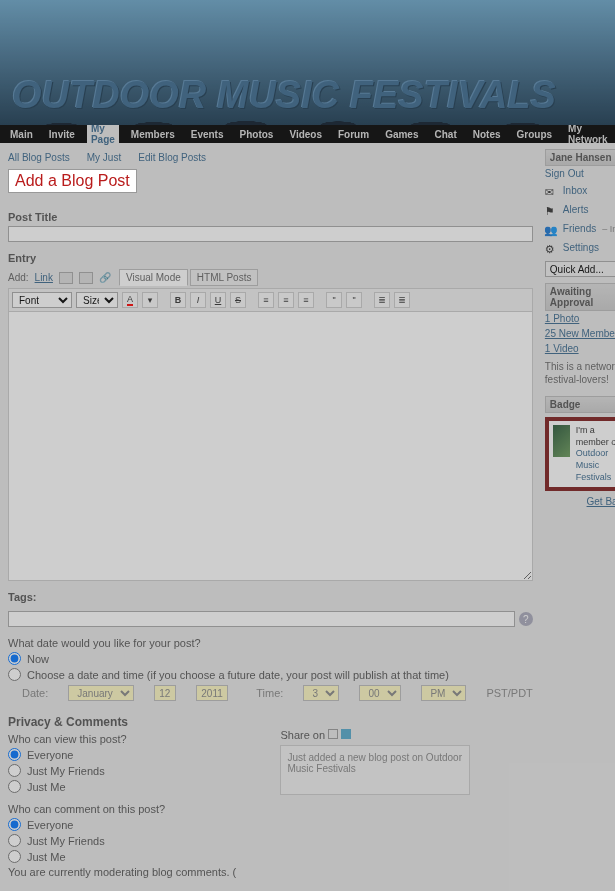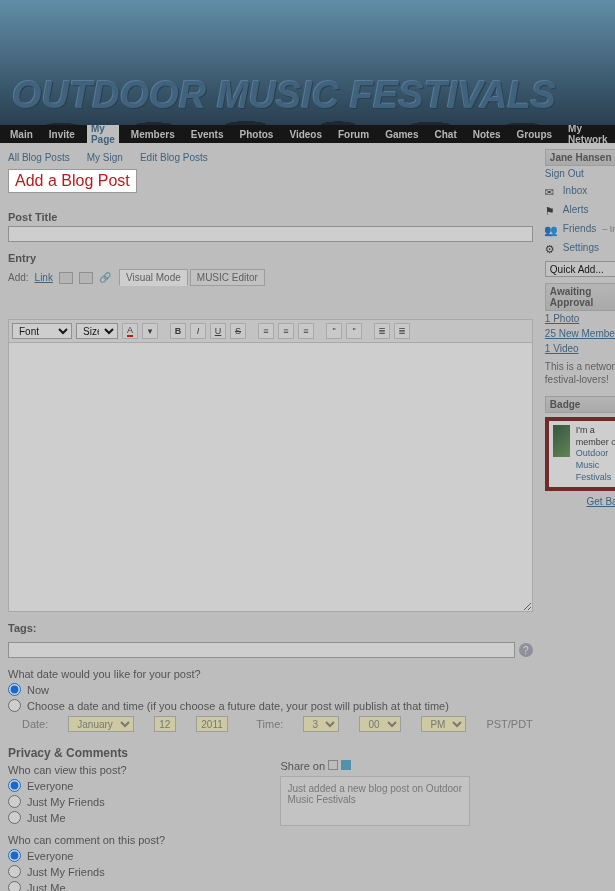--- a/index.html
+++ b/index.html
@@ -20,21 +20,21 @@
   .page-title { font-size:16px; font-weight:normal; color:#b91c1c; }
   .form-section { margin-top:18px; }
   .field-label { font-size:11px; font-weight:bold; color:#555; margin-bottom:3px; display:block; }
   .text-input { width:100%; height:16px; border:1px solid #aaa; background:#fff; padding:2px 4px; font-size:11px; }
   .add-row { font-size:10px; color:#666; display:flex; align-items:center; gap:6px; padding:2px 0; }
   .add-link { color:#3b6a8f; text-decoration:underline; }
   .mini-icon { width:14px; height:12px; border:1px solid #aaa; background:#ddd; display:inline-block; }
   .mode-tabs { float:right; display:flex; gap:2px; }
   .mode-tab { border:1px solid #bbb; padding:2px 6px; font-size:10px; background:#eee; cursor:pointer; }
   .mode-tab.active { background:#fff; border-bottom:1px solid #fff; }
-  .editor-toolbar { display:flex; align-items:center; gap:4px; padding:3px; background:#f0f0f0; border:1px solid #ccc; border-bottom:none;margin-top:31px; }
+  .editor-toolbar { display:flex; align-items:center; gap:4px; padding:3px; background:#f0f0f0; border:1px solid #ccc; border-bottom:none; }
   .font-select { height:16px; font-size:10px; border:1px solid #aaa; background:#fff; padding:0 2px; }
   .tb-btn { width:16px; height:16px; border:1px solid #ccc; background:#f8f8f8; font-size:9px; display:flex; align-items:center; justify-content:center; cursor:pointer; }
   .tb-sep { width:4px; }
   .editor-body { width:100%; height:270px; border:1px solid #ccc; background:#fff; resize:both; overflow:auto; }
   .tags-row { display:flex; align-items:center; gap:4px; margin-top:8px; }
   .help-icon { width:14px; height:14px; border-radius:50%; background:#aab; color:#fff; font-size:10px; display:flex; align-items:center; justify-content:center; }
   .radio-row { display:flex; align-items:center; gap:6px; margin:3px 0; font-size:11px; color:#555; }
   .radio-row input { margin:0; }
   .date-row { display:flex; align-items:center; gap:20px; margin:4px 0 0 14px; font-size:11px; color:#888; }
   .date-row .small-sel { height:16px; font-size:10px; border:1px solid #bbb; background:#fef9c3; color:#888; padding:0 4px; }
@@ -80,21 +80,21 @@
   <span class="nav-item">Chat</span>
   <span class="nav-item">Notes</span>
   <span class="nav-item">Groups</span>
   <span class="nav-item">My Network</span>
 </div>
 
 <div class="content-wrap">
   <div class="main-col">
     <div class="sub-nav">
       <a>All Blog Posts</a>
-      <a>My Sign</a>
+      <a>My Just</a>
       <a>Edit Blog Posts</a>
     </div>
     <div class="page-title-box">
       <h1 class="page-title">Add a Blog Post</h1>
     </div>
 
     <div class="form-section">
       <label class="field-label">Post Title</label>
       <input class="text-input" type="text" style="">
     </div>
@@ -102,21 +102,21 @@
     <div class="form-section" style="margin-top:10px;">
       <label class="field-label">Entry</label>
       <div class="add-row">
         <span>Add:</span>
         <a class="add-link">Link</a>
         <span class="mini-icon"></span>
         <span class="mini-icon"></span>
         <span class="mini-icon" style="border:none;background:none;">🔗</span>
         <div class="mode-tabs">
           <div class="mode-tab active">Visual Mode</div>
-          <div class="mode-tab">MUSIC Editor</div>
+          <div class="mode-tab">HTML Posts</div>
         </div>
       </div>
       <div class="editor-toolbar">
         <select class="font-select" style="width:60px;"><option>Font</option></select>
         <select class="font-select" style="width:42px;"><option>Size</option></select>
         <div class="tb-btn">
             <span style="border-bottom:2px solid red;">A</span>
           </div>
         <div class="tb-btn">▾</div>
         <div class="tb-sep"></div>

